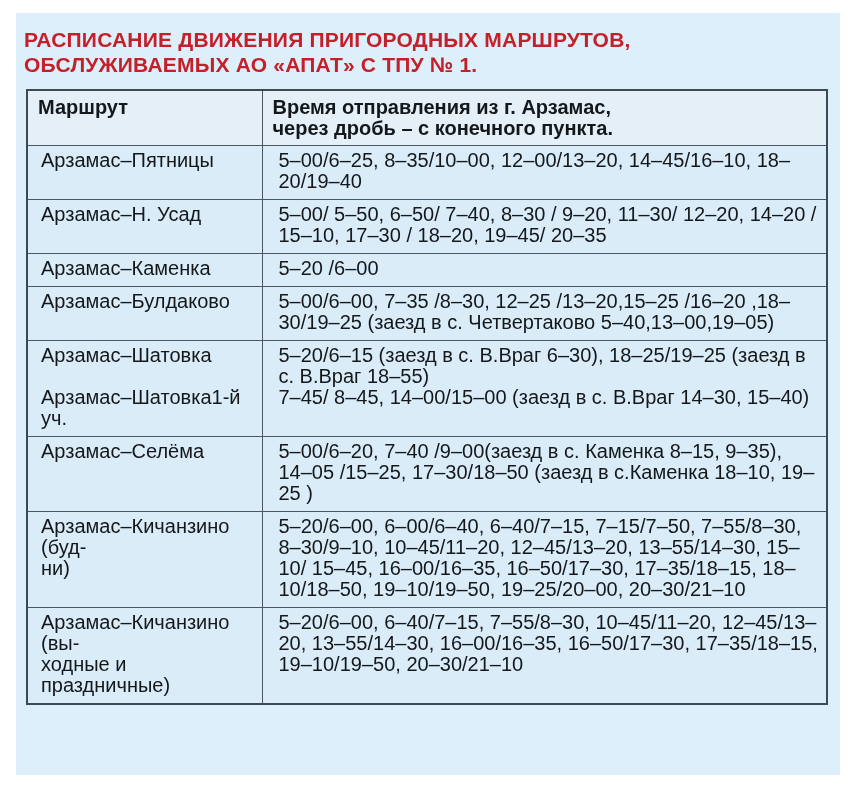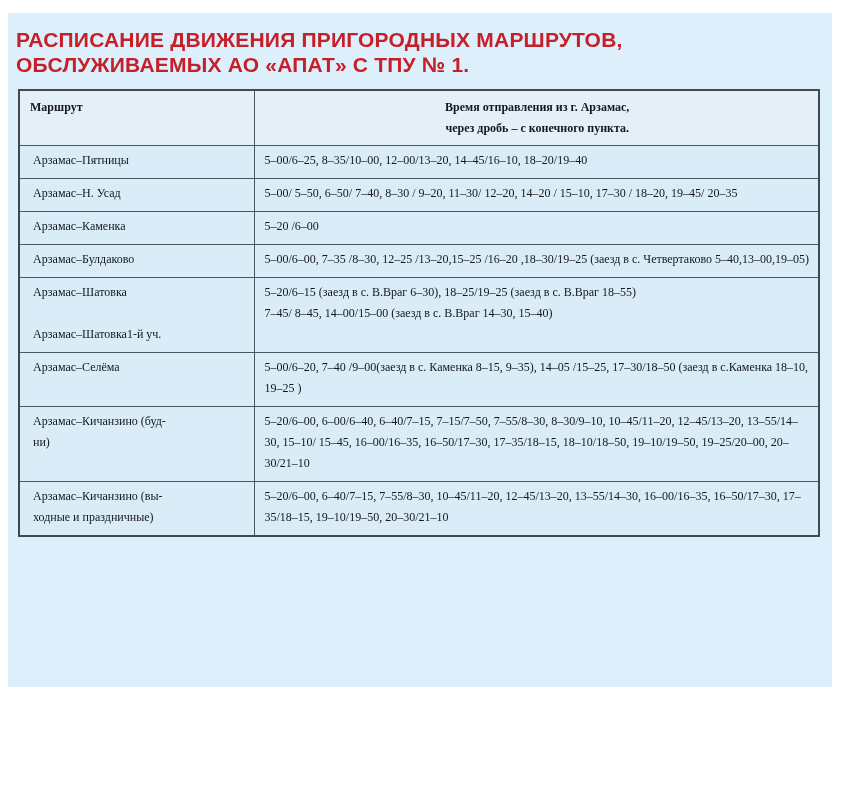--- a/index.html
+++ b/index.html
@@ -13,22 +13,22 @@
   }
   *{box-sizing:border-box;}
   html,body{margin:0;padding:0;}
   body{
     width:851px;height:796px;overflow:hidden;
     background:#ffffff;
     font-family:"Liberation Sans","DejaVu Sans",sans-serif;
     color:var(--text);
   }
   .panel{
-    position:absolute;left:8px;top:13px;
-    width:824px;height:674px;
+    position:absolute;left:16px;top:13px;
+    width:824px;height:762px;
     background:var(--panel-bg);
   }
   .title{
     margin:14px 0 0 8px;
     color:var(--title-red);
     font-weight:700;
     font-size:21px;
     line-height:25px;
     letter-spacing:.2px;
   }
@@ -37,39 +37,38 @@
     width:802px;
     border-collapse:collapse;
     table-layout:fixed;
     background:var(--cell-bg);
     border:2px solid var(--border-outer);
   }
   table.schedule th,
   table.schedule td{
     border:1px solid var(--border-inner);
     vertical-align:top;
-    font-size:12px;
+    font-size:20px;
     line-height:21px;
     white-space:pre-line;
-    font-family:Liberation Serif, serif;
   }
   table.schedule th{
     background:var(--header-bg);
     font-weight:700;
     height:52px;
     padding:6px 8px 6px 10px;
   }
   th.col-route{width:235px;text-align:left;padding-left:13px;}
-  th.col-times{text-align:center;}
+  th.col-times{text-align:left;}
   td.route-cell{
     width:235px;
     padding:4px 6px 7px 13px;
   }
   td.times-cell{
-    padding:4px 8px 7px 10px;
+    padding:4px 8px 7px 16px;
     margin-top:31px;
   }
 </style>
 </head>
 <body>
 
 <div class="panel">
   <div class="title">
     <div>РАСПИСАНИЕ ДВИЖЕНИЯ ПРИГОРОДНЫХ МАРШРУТОВ,</div>
     <div>ОБСЛУЖИВАЕМЫХ АО «АПАТ» С ТПУ № 1.</div>

